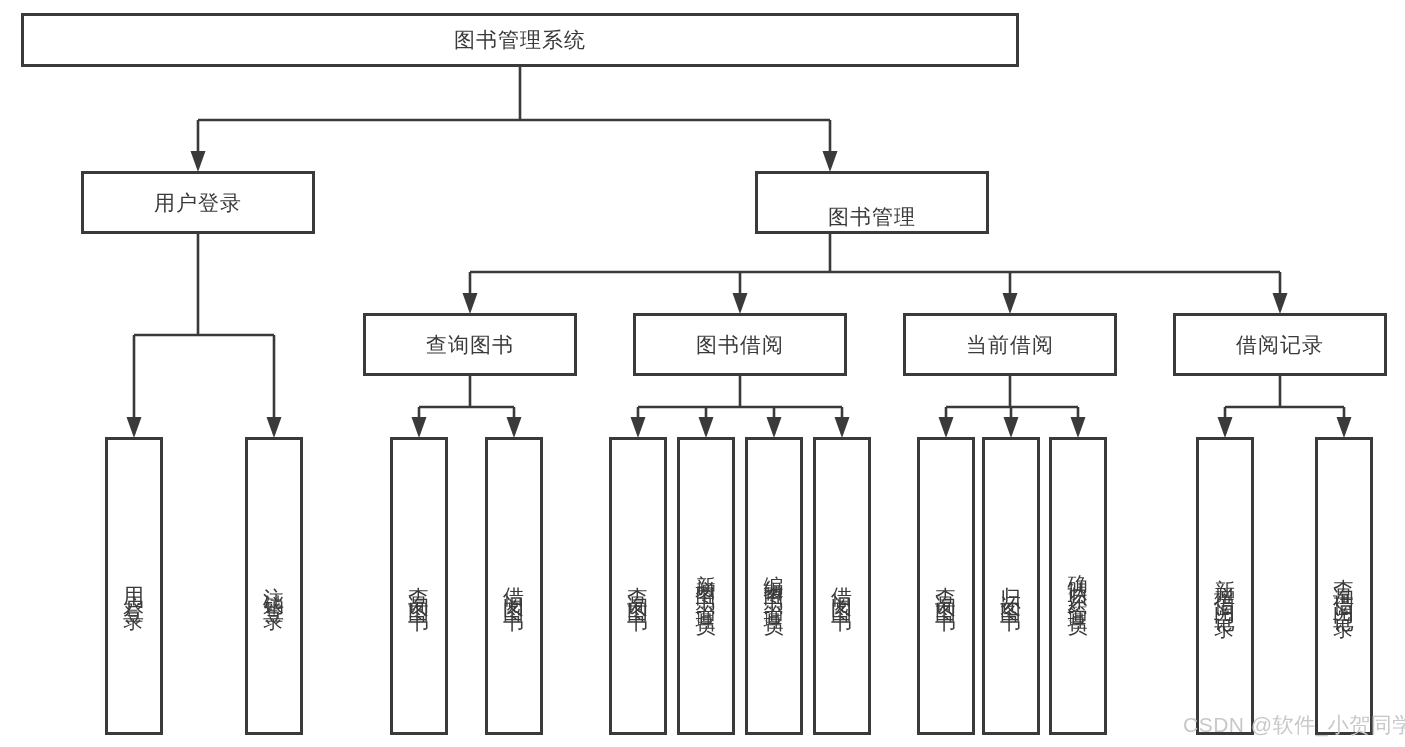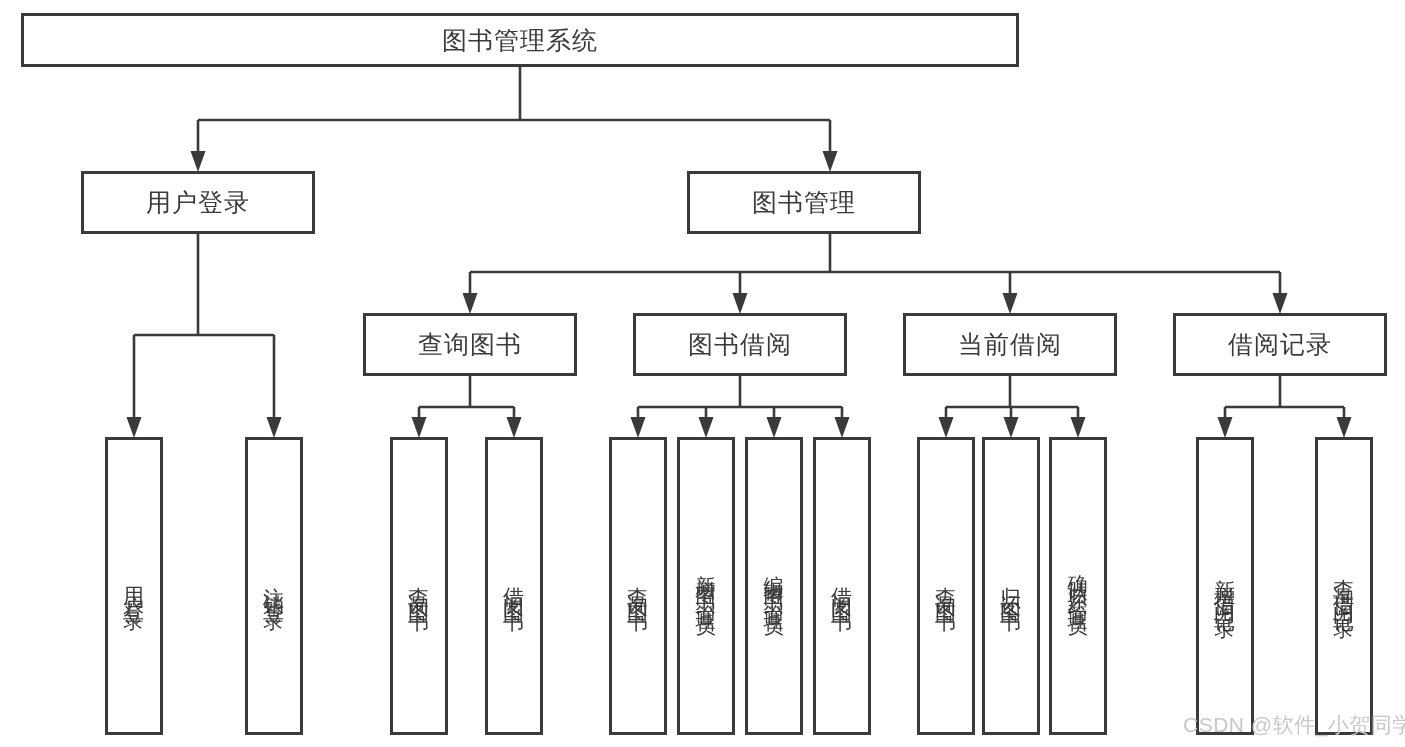--- a/index.html
+++ b/index.html
@@ -23,21 +23,21 @@
   }
   .node{
     position:absolute;
     background:var(--box-bg);
     border:3px solid var(--line);
     color:var(--text);
     display:flex;
     align-items:center;
     justify-content:center;
     box-sizing:border-box;
-    font-size:25px;
+    font-size:21px;
     letter-spacing:1px;
     white-space:nowrap;
   }
   .root{
     left:21px;top:13px;width:998px;height:54px;
   }
   .lvl2{
     top:171px;width:234px;height:63px;
   }
   .lvl3{
@@ -117,21 +117,21 @@
     </g>
   </svg>
 
   <div class="node root">
     <span>图书管理系统</span>
   </div>
 
   <div class="node lvl2" style="left:81px;">
     <span>用户登录</span>
   </div>
-  <div class="node lvl2" style="left:687px;">
+  <div class="node lvl2" style="left:755px;align-items:flex-end;">
     <span>图书管理</span>
   </div>
 
   <div class="node lvl3" style="left:363px;">
     <span>查询图书</span>
   </div>
   <div class="node lvl3" style="left:633px;">
     <span>图书借阅</span>
   </div>
   <div class="node lvl3" style="left:903px;">

